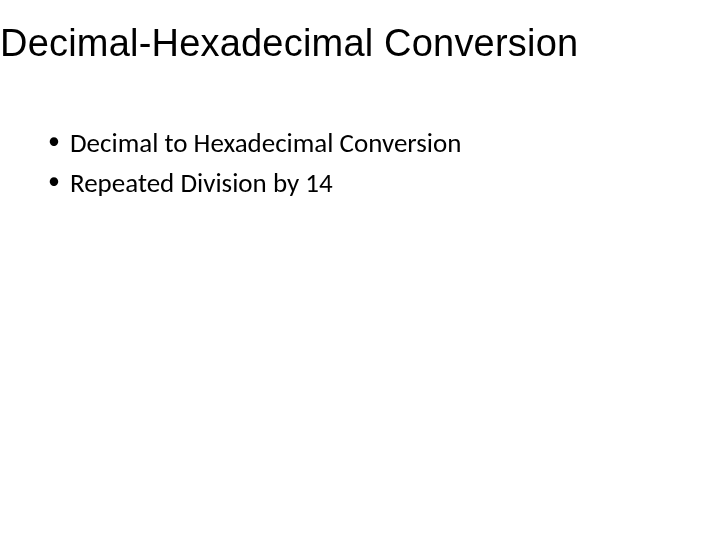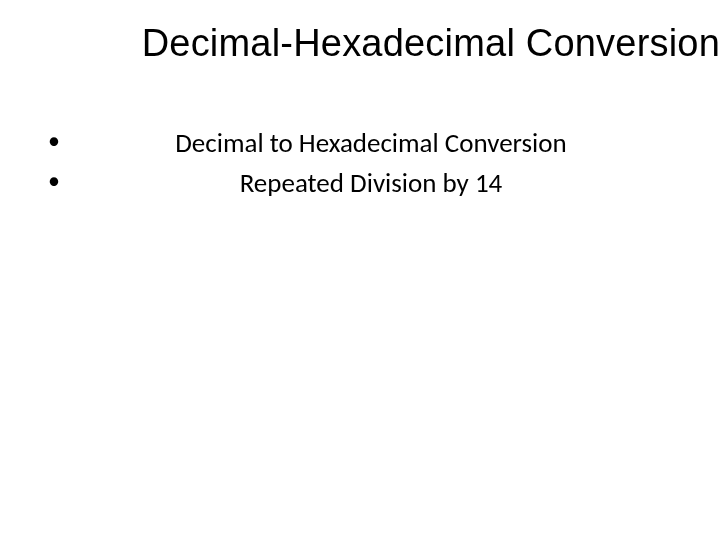--- a/index.html
+++ b/index.html
@@ -15,21 +15,21 @@
     width: 720px;
     height: 540px;
     position: relative;
     box-sizing: border-box;
   }
   .title {
     position: absolute;
     top: 22px;
     left: 0;
     width: 720px;
-    text-align: right;
+    text-align: left;
     font-size: 38px;
     font-weight: 400;
     letter-spacing: 0.2px;
   }
   .body {
     position: absolute;
     top: 125px;
     left: 48px;
     right: 48px;
     font-family: Calibri, Arial, sans-serif;
@@ -38,21 +38,20 @@
     list-style: none;
     margin: 0;
     padding: 0;
   }
   ul.lvl1 > li {
     font-size: 27px;
     line-height: 1.35;
     margin: 0 0 4px 0;
     padding-left: 22px;
     position: relative;
-    text-align: center;
   }
   ul.lvl1 > li::before {
     content: "•";
     position: absolute;
     left: 0;
     top: 0;
     font-size: 24px;
   }
   ul.lvl2 {
     list-style: none;

